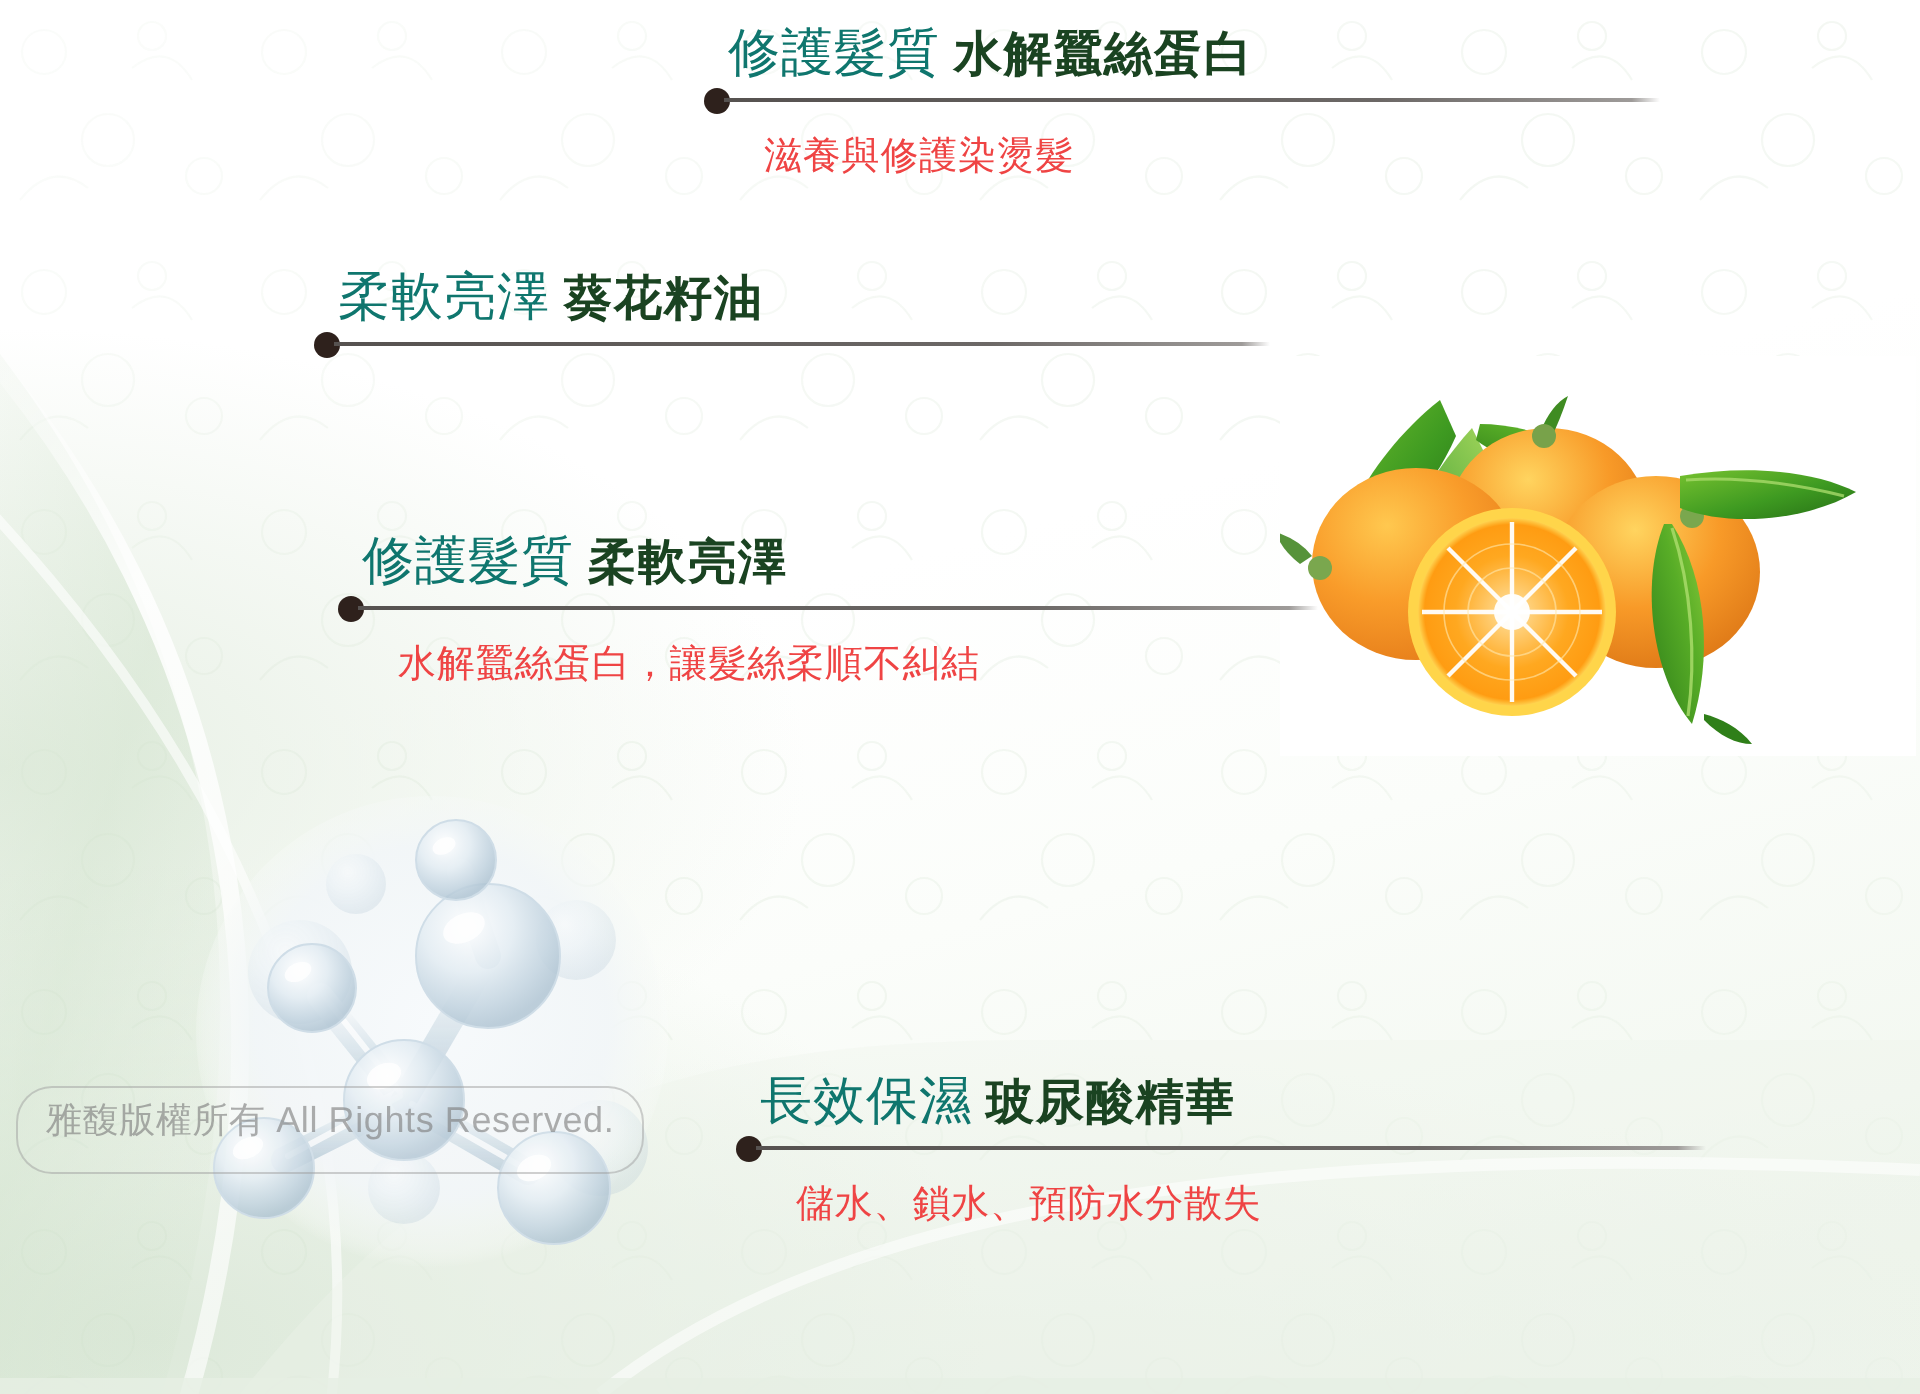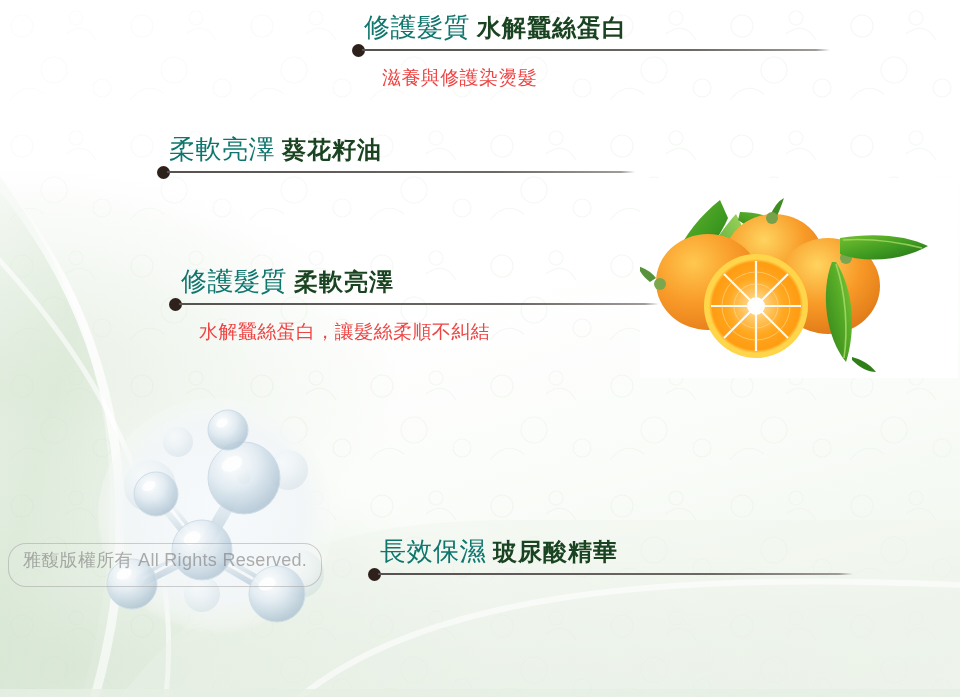--- a/index.html
+++ b/index.html
@@ -360,17 +360,18 @@
 
 
   <div class="feature" style="left:368px; top:538px; width:560px;">
     <div class="head">
       <span class="lead">長效保濕</span><span class="name">玻尿酸精華</span>
     </div>
     <div class="rule-wrap">
       <span class="rule-dot"></span>
       <span class="rule-line" style="width:475px;"></span>
     </div>
+    <div class="desc">儲水、鎖水、預防水分散失</div>
   </div>
 
   <div class="watermark">雅馥版權所有 All Rights Reserved.</div>
 
 </div>
 
 </body></html>

